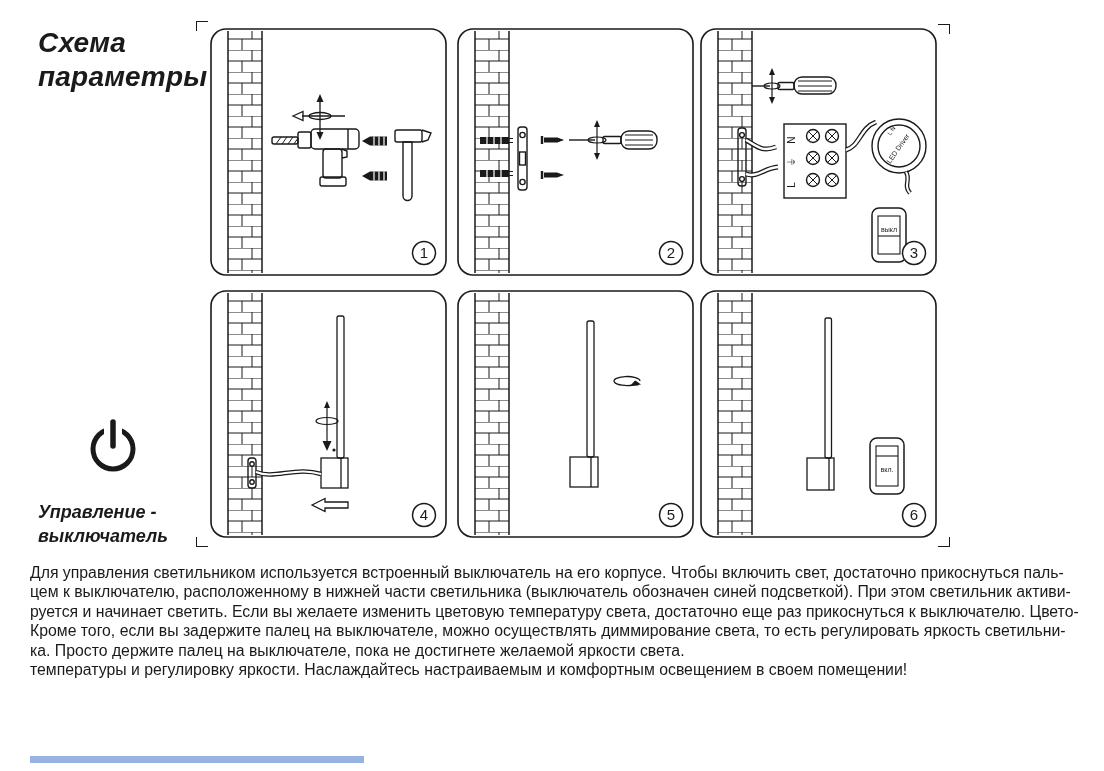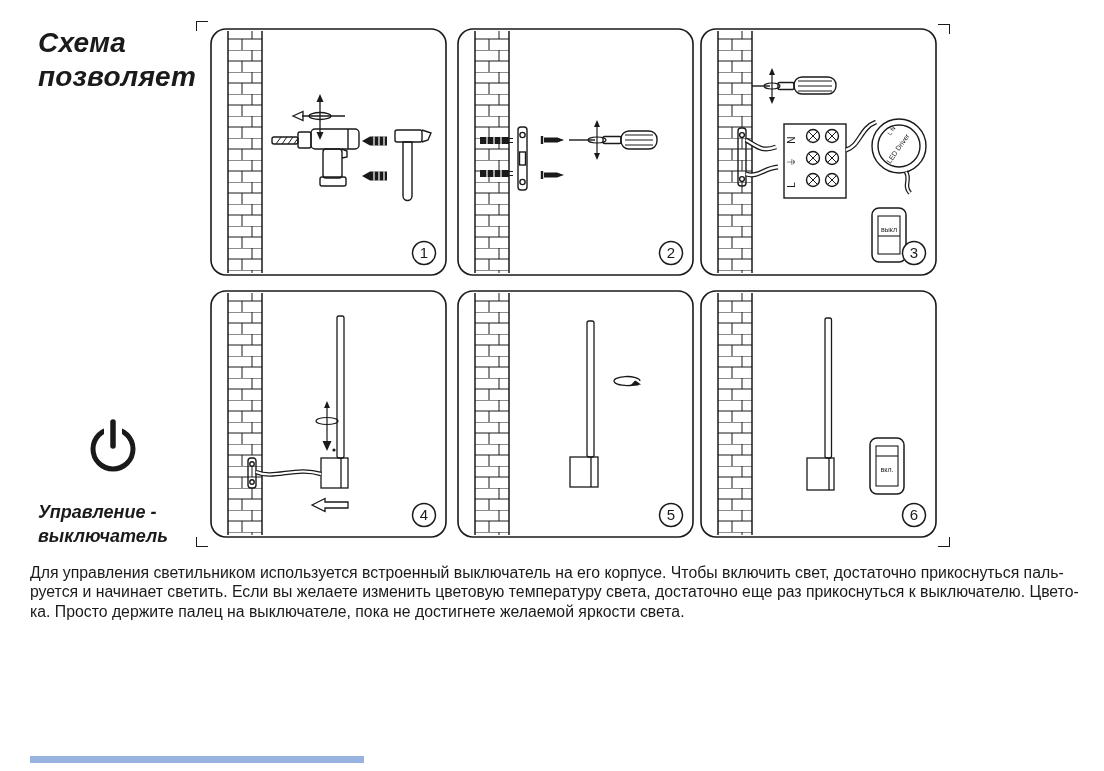--- a/index.html
+++ b/index.html
@@ -34,21 +34,21 @@
   .bodytext .ln{white-space:nowrap;}
   .hl-strip{
     position:absolute;left:30px;top:756px;width:334px;height:7px;
     background:#86a4dc;opacity:.85;
   }
 </style>
 </head>
 <body>
 
 <div class="title">Схема
-позволяет</div>
+параметры</div>
 
 <div class="crop tl" style="left:196px;top:21px;"></div>
 <div class="crop tr" style="left:938px;top:24px;"></div>
 <div class="crop bl" style="left:196px;top:537px;"></div>
 <div class="crop br" style="left:938px;top:537px;"></div>
 
 <div class="panel" style="left:210px;top:28px;">
 <svg viewBox="0 0 237 248">
   <defs>
     <pattern id="brk1" width="26" height="22" patternUnits="userSpaceOnUse">
@@ -345,17 +345,20 @@
     <circle cx="29" cy="35" r="20" fill="none" stroke="#1a1a1a" stroke-width="5"></circle>
     <rect x="20" y="10" width="18" height="11" fill="#fff"></rect>
     <path d="M29 8v24" stroke="#1a1a1a" stroke-width="5.5" stroke-linecap="round"></path>
   </svg>
 </div>
 <div class="control-label">Управление -
 выключатель</div>
 
 <div class="bodytext">
   <div class="ln">Для управления светильником используется встроенный выключатель на его корпусе. Чтобы включить свет, достаточно прикоснуться паль-</div>
+  <div class="ln">цем к выключателю, расположенному в нижней части светильника (выключатель обозначен синей подсветкой). При этом светильник активи-</div>
   <div class="ln">руется и начинает светить. Если вы желаете изменить цветовую температуру света, достаточно еще раз прикоснуться к выключателю. Цвето-</div>
+  <div class="ln">Кроме того, если вы задержите палец на выключателе, можно осуществлять диммирование света, то есть регулировать яркость светильни-</div>
   <div class="ln">ка. Просто держите палец на выключателе, пока не достигнете желаемой яркости света.</div>
+  <div class="ln">температуры и регулировку яркости. Наслаждайтесь настраиваемым и комфортным освещением в своем помещении!</div>
 </div>
 
 <div class="hl-strip"></div>
 
 </body></html>

